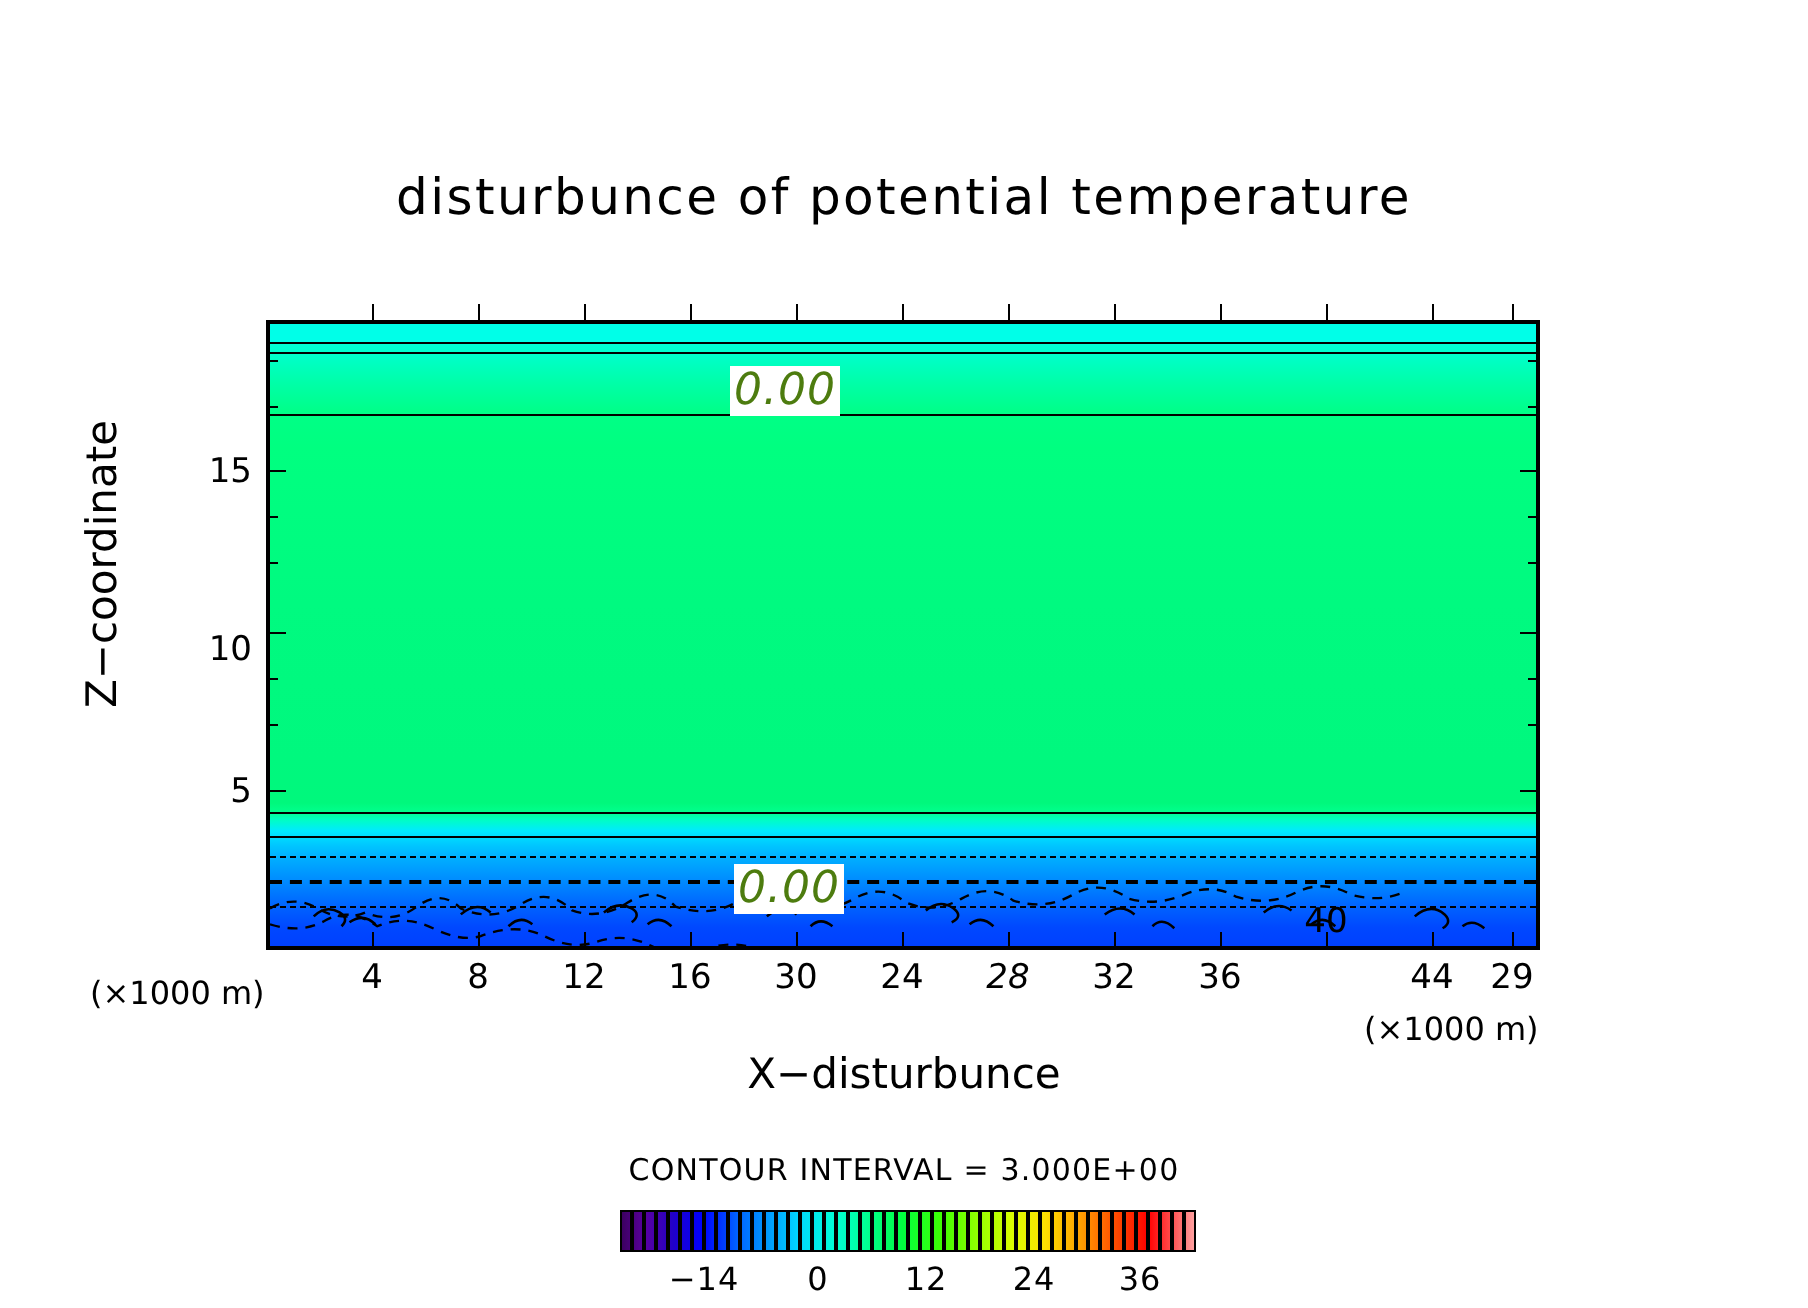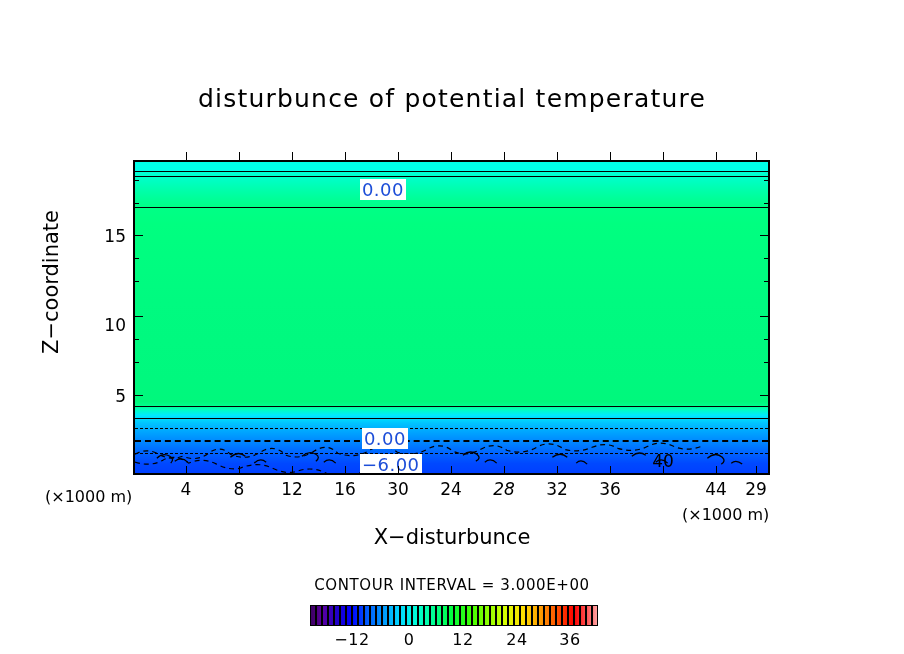--- a/index.html
+++ b/index.html
@@ -114,25 +114,26 @@
     position: absolute;
     font-size: 17px;
     text-align: right;
     color: #000;
     white-space: pre;
   }
 
   
   .contour-label {
     position: absolute;
-    font-size: 18px;
+    font-size: 22px;
     background: transparent;
-    color: #1d4ed8;
+    color: #4d7c0f;
     white-space: pre;
     letter-spacing: 0.5px;
+    font-style: italic;
   }
   .contour-label .boxed {
     background: #ffffff;
     padding: 0 2px;
   }
 
   
   #y-axis-title {
     position: absolute;
     left: -39px;
@@ -268,23 +269,20 @@
       <path d="M500,298 q7,-6 14,-1 M524,304 q6,-5 12,1"></path>
       <path d="M576,300 q8,-7 15,-1 q4,4 -1,7 M600,305 q5,-4 11,1"></path>
     </g>
   </svg>
 
   <div class="contour-label" style="left:200px; top:-4px;">
     <span class="boxed">0.00</span>
   </div>
   <div class="contour-label" style="left:202px; top:245px;">
     <span class="boxed">0.00</span>
-  </div>
-  <div class="contour-label" style="left:200px; top:271px;">
-    <span class="boxed">−6.00</span>
   </div>
 </div>
 
 <div>
   <div class="tick tick-x-major" style="left:186px; top:466px;"></div>
   <div class="tick tick-x-major" style="left:239px; top:466px;"></div>
   <div class="tick tick-x-major" style="left:292px; top:466px;"></div>
   <div class="tick tick-x-major" style="left:345px; top:466px;"></div>
   <div class="tick tick-x-major" style="left:398px; top:466px;"></div>
   <div class="tick tick-x-major" style="left:451px; top:466px;"></div>
@@ -403,17 +401,17 @@
   <div class="cb-sep" style="left:238px"></div>
   <div class="cb-sep" style="left:244px"></div>
   <div class="cb-sep" style="left:250px"></div>
   <div class="cb-sep" style="left:256px"></div>
   <div class="cb-sep" style="left:262px"></div>
   <div class="cb-sep" style="left:268px"></div>
   <div class="cb-sep" style="left:274px"></div>
   <div class="cb-sep" style="left:280px"></div>
 </div>
 
-<div class="cb-label" style="left:332px; width:40px;">−12</div>
+<div class="cb-label" style="left:332px; width:40px;">−14</div>
 <div class="cb-label" style="left:389px; width:40px;">0</div>
 <div class="cb-label" style="left:443px; width:40px;">12</div>
 <div class="cb-label" style="left:497px; width:40px;">24</div>
 <div class="cb-label" style="left:550px; width:40px;">36</div>
 
 </body></html>

